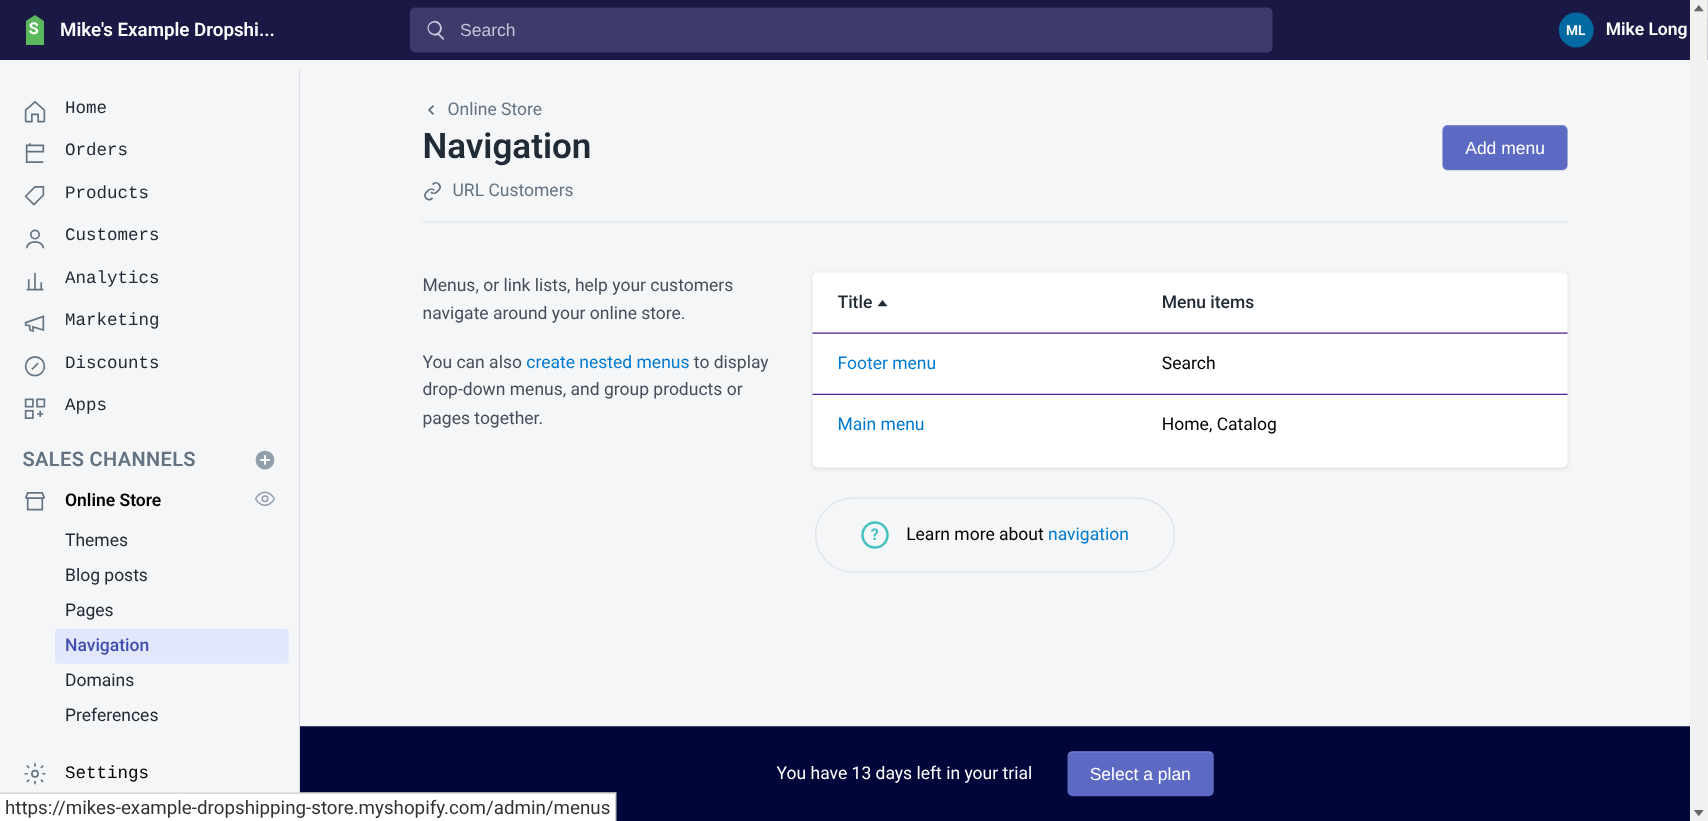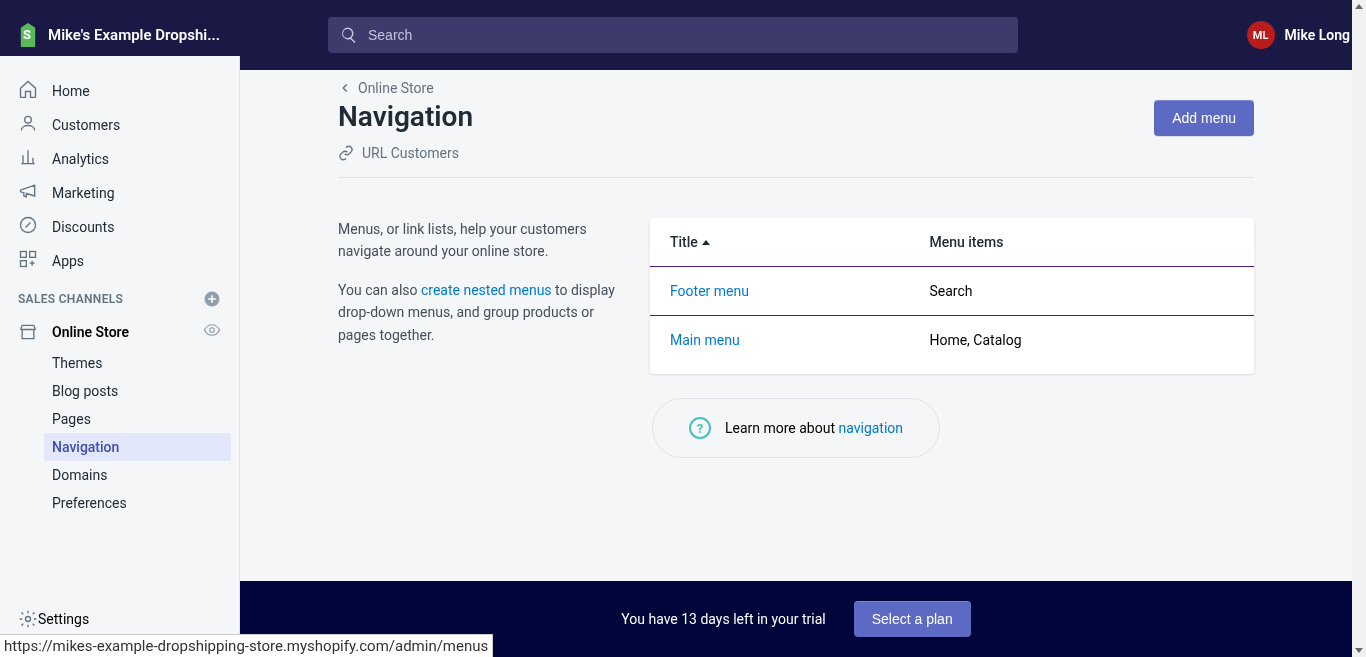--- a/index.html
+++ b/index.html
@@ -1,44 +1,44 @@
 <!DOCTYPE html>
 <html><head>
 <meta charset="utf-8">
 <style>
 * { box-sizing: border-box; margin: 0; padding: 0; }
 body { font-family: -apple-system, BlinkMacSystemFont, "Segoe UI", Roboto, sans-serif; background: #f4f6f8; overflow: hidden; width: 1366px; height: 657px; position: relative; }
-.topbar { height: 70px; background: #1a1946; display: flex; align-items: center; padding: 0 16px; }
+.topbar { height: 48px; background: #1a1946; display: flex; align-items: center; padding: 0 16px; }
 .logo-area { display: flex; align-items: center; gap: 8px; width: 312px; }
 .logo-icon { width: 24px; height: 24px; background: #5cb85c; clip-path: polygon(20% 100%, 20% 20%, 50% 0%, 80% 20%, 80% 100%); position: relative; }
 .logo-icon::after { content: 'S'; color: #fff; font-weight: bold; position: absolute; left: 7px; top: 4px; font-size: 13px; }
 .store-name { color: #fff; font-weight: 600; font-size: 15px; white-space: nowrap; overflow: hidden; text-overflow: ellipsis; }
 .search-wrap { flex: 1; max-width: 690px; }
 .search-box { background: #3d3b6b; border-radius: 4px; height: 36px; display: flex; align-items: center; padding: 0 12px; gap: 10px; }
 .search-icon-svg { width: 18px; height: 18px; fill: #c5c4db; }
 .search-input { background: transparent; border: none; color: #fff; font-size: 14px; flex: 1; outline: none; }
 .search-input::placeholder { color: #c5c4db; }
 .user-area { margin-left: auto; display: flex; align-items: center; gap: 10px; padding-left: 20px; }
-.avatar { width: 28px; height: 28px; border-radius: 50%; background: #b91c1c; color: #fff; display: flex; align-items: center; justify-content: center; font-size: 11px; font-weight: 600; }
+.avatar { width: 28px; height: 28px; border-radius: 50%; background: #0369a1; color: #fff; display: flex; align-items: center; justify-content: center; font-size: 11px; font-weight: 600; }
 .user-name { color: #fff; font-weight: 600; font-size: 14px; }
 .sidebar { position: absolute; top: 56px; left: 0; bottom: 0; width: 240px; background: #f4f6f8; border-right: 1px solid #dfe3e8; overflow-y: auto; }
 .nav-list { padding: 16px 8px; }
-.nav-item { display: flex; align-items: flex-end; gap: 14px; padding: 7px 10px; color: #212b36; font-size: 14px; cursor: pointer; border-radius: 3px; }
+.nav-item { display: flex; align-items: flex-start; gap: 14px; padding: 7px 10px; color: #212b36; font-size: 14px; cursor: pointer; border-radius: 3px; font-family: Liberation Mono, monospace; }
 .nav-icon { width: 20px; height: 20px; display:flex; align-items:center; justify-content:center; }
 .nav-icon svg { width: 20px; height: 20px; fill: none; stroke: #637381; stroke-width: 1.6; }
 .section-header { padding: 14px 10px 6px; display: flex; align-items: center; justify-content: space-between; }
-.section-label { font-size: 12px; font-weight: 600; color: #637381; letter-spacing: 0.3px; }
+.section-label { font-size: 16px; font-weight: 600; color: #637381; letter-spacing: 0.3px; }
 .plus-circle { width: 18px; height: 18px; }
 .plus-circle svg { width: 18px; height: 18px; fill: #919eab; }
 .channel-item { display: flex; align-items: center; gap: 14px; padding: 7px 10px; font-size: 14px; font-weight: 600; cursor: pointer; border-radius: 3px; }
 .eye-icon svg { width: 18px; height: 18px; fill: #919eab; }
 .sub-list { padding-left: 36px; }
 .sub-item { padding: 6px 8px; font-size: 14px; color: #212b36; cursor: pointer; border-radius: 3px; }
 .sub-item.active { background: #e3e7fc; color: #3f4eae; font-weight: 500; }
-.settings-row { position: absolute; bottom: 16px; left: 0; width: 240px; padding: 12px 18px; display: flex; align-items: center; font-size: 14px; cursor: pointer; }
+.settings-row { position: absolute; bottom: 16px; left: 0; width: 240px; padding: 12px 18px; display: flex; align-items: center; gap: 14px; font-size: 14px; cursor: pointer; font-family: Liberation Mono, monospace; }
 .main { position: absolute; top: 56px; left: 240px; right: 14px; bottom: 0; overflow-y: auto; }
 .page { max-width: 980px; margin: 0 auto; padding: 24px 32px 100px; }
 .breadcrumb { display: flex; align-items: center; gap: 6px; color: #637381; font-size: 14px; margin-bottom: 4px; cursor: pointer; }
 .header-row { display: flex; justify-content: space-between; align-items: flex-start; }
 .page-title { font-size: 28px; font-weight: 600; color: #212b36; margin-bottom: 12px; }
 .url-redirects { display: flex; align-items: center; gap: 8px; color: #637381; font-size: 14px; cursor: pointer; margin-bottom: 16px; }
 .btn-primary { background: #5c6ac4; color: #fff; border: none; padding: 10px 18px; border-radius: 4px; font-size: 14px; font-weight: 400; cursor: pointer; box-shadow: 0 1px 0 rgba(0,0,0,0.1), inset 0 1px 0 rgba(255,255,255,0.2); }
 .divider { border: none; border-top: 1px solid #dfe3e8; margin-bottom: 40px; }
 .content-row { display: flex; gap: 32px; }
 .desc-col { width: 280px; }
@@ -94,20 +94,36 @@
         <span class="nav-icon">
           <svg viewBox="0 0 24 24">
             <path d="M3 11l9-8 9 8v10a1 1 0 01-1 1h-5v-7h-6v7H4a1 1 0 01-1-1V11z"></path>
           </svg>
         </span>
         <span>Home</span>
       </div>
     <div class="nav-item">
         <span class="nav-icon">
           <svg viewBox="0 0 24 24">
+            <path d="M4 4h16v6H4zM4 4v16h16M7 4v-2"></path>
+          </svg>
+        </span>
+        <span>Orders</span>
+      </div>
+    <div class="nav-item">
+        <span class="nav-icon">
+          <svg viewBox="0 0 24 24">
+            <path d="M3 12l9-9h8v8l-9 9-8-8z M15 7h.01"></path>
+          </svg>
+        </span>
+        <span>Products</span>
+      </div>
+    <div class="nav-item">
+        <span class="nav-icon">
+          <svg viewBox="0 0 24 24">
             <circle cx="12" cy="8" r="4"></circle>
             <path d="M4 21c0-4 4-6 8-6s8 2 8 6"></path>
           </svg>
         </span>
         <span>Customers</span>
       </div>
     <div class="nav-item">
         <span class="nav-icon">
           <svg viewBox="0 0 24 24">
             <path d="M4 20h16M6 20V10M12 20V4M18 20v-7"></path>

